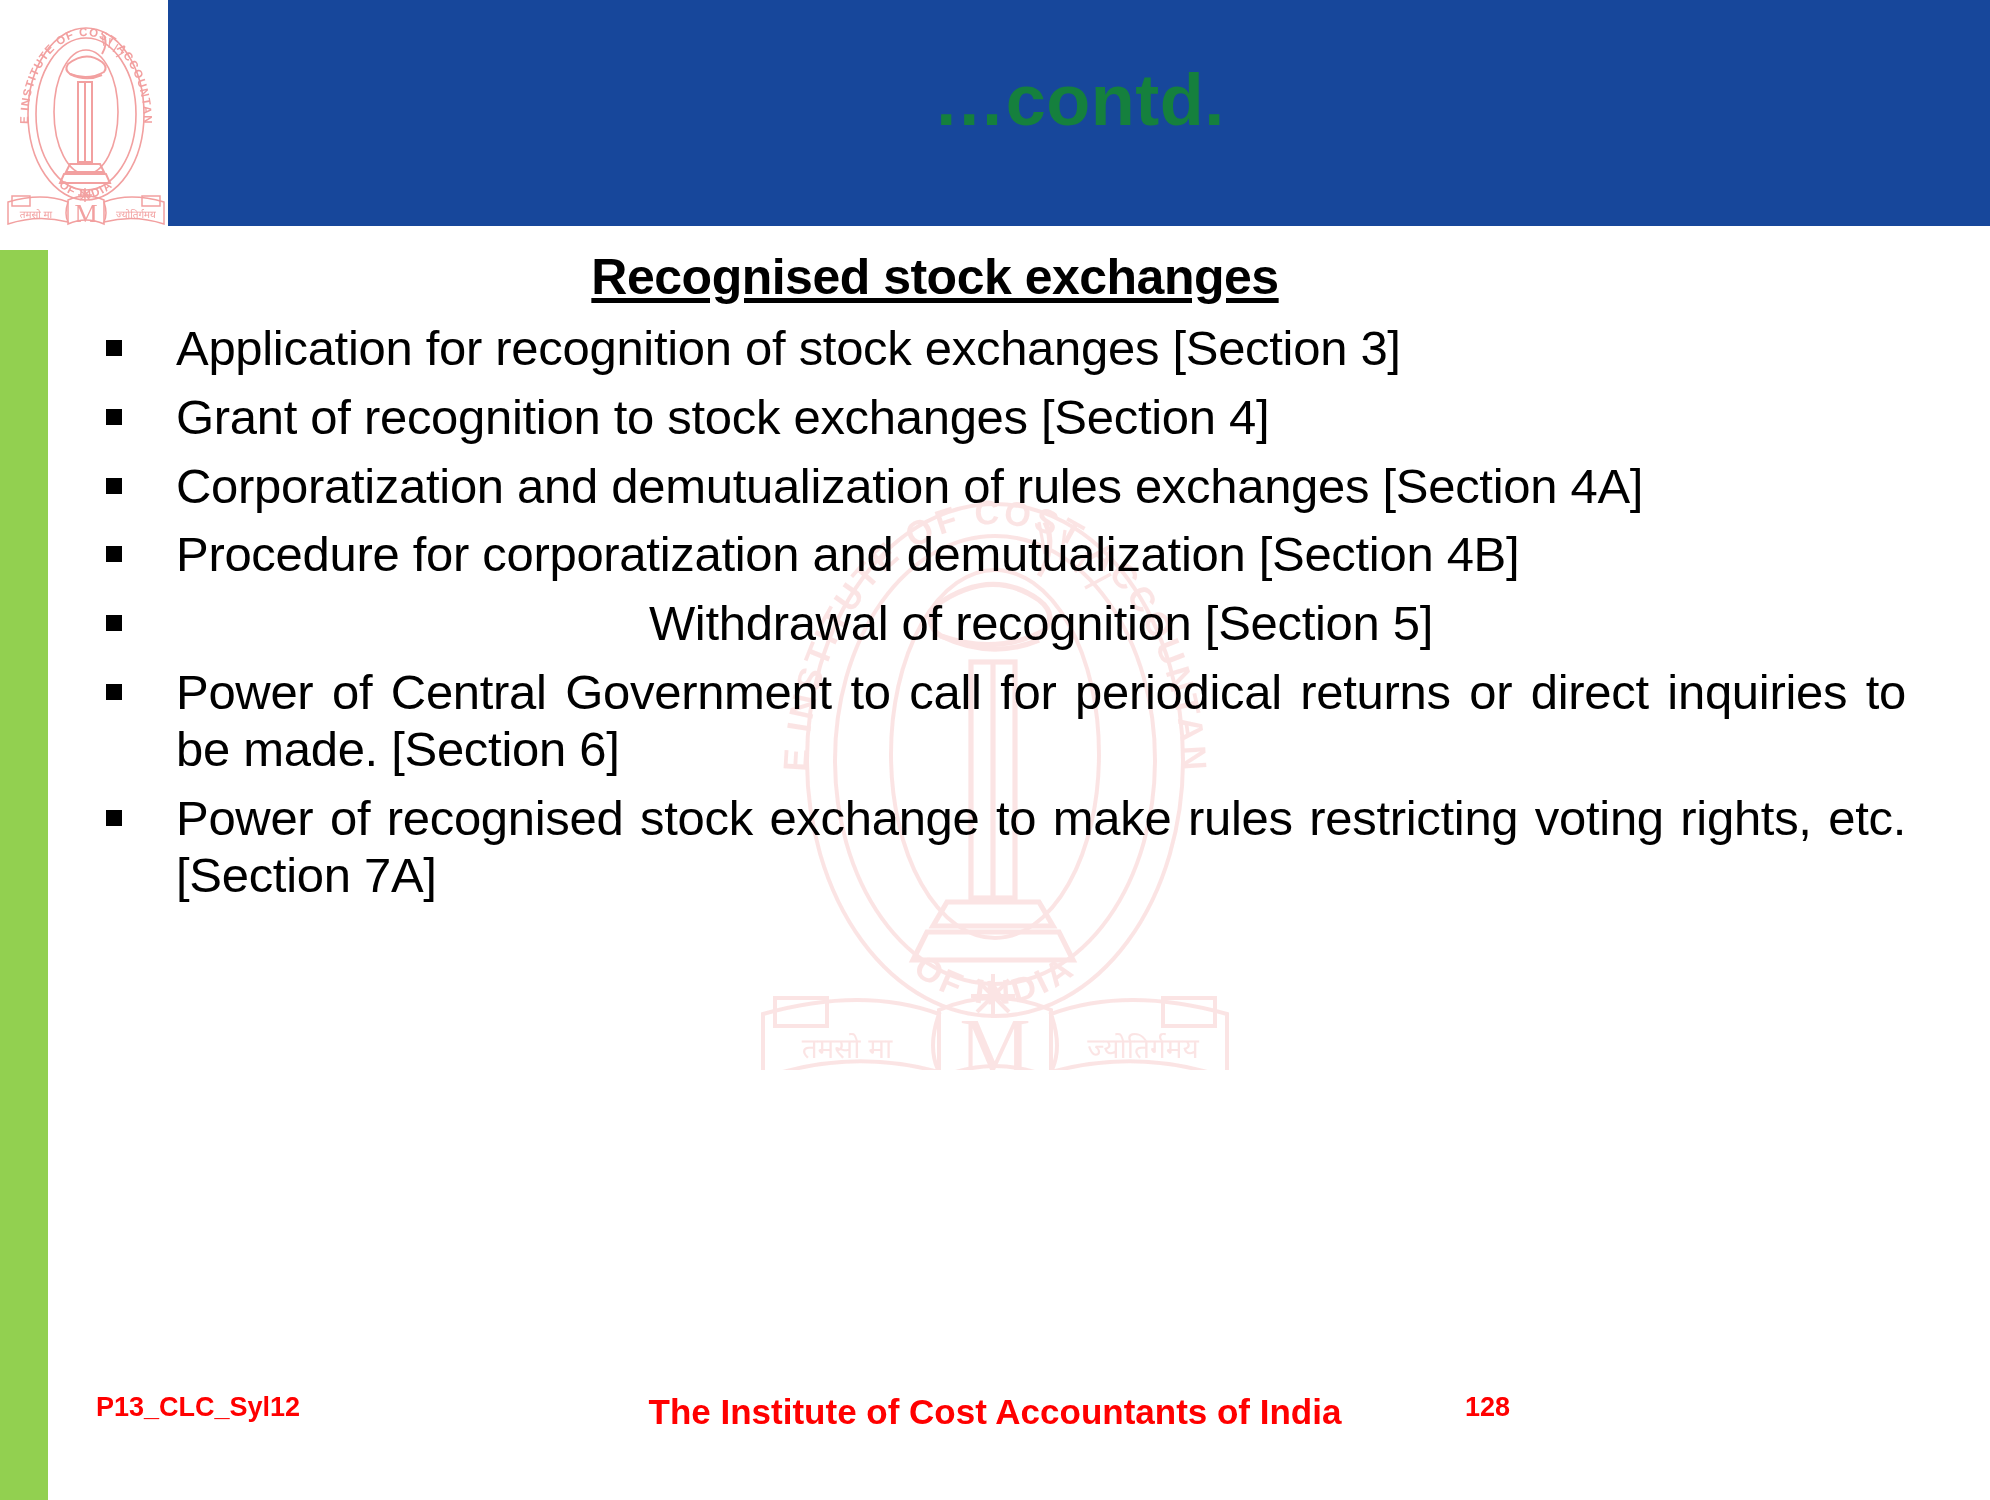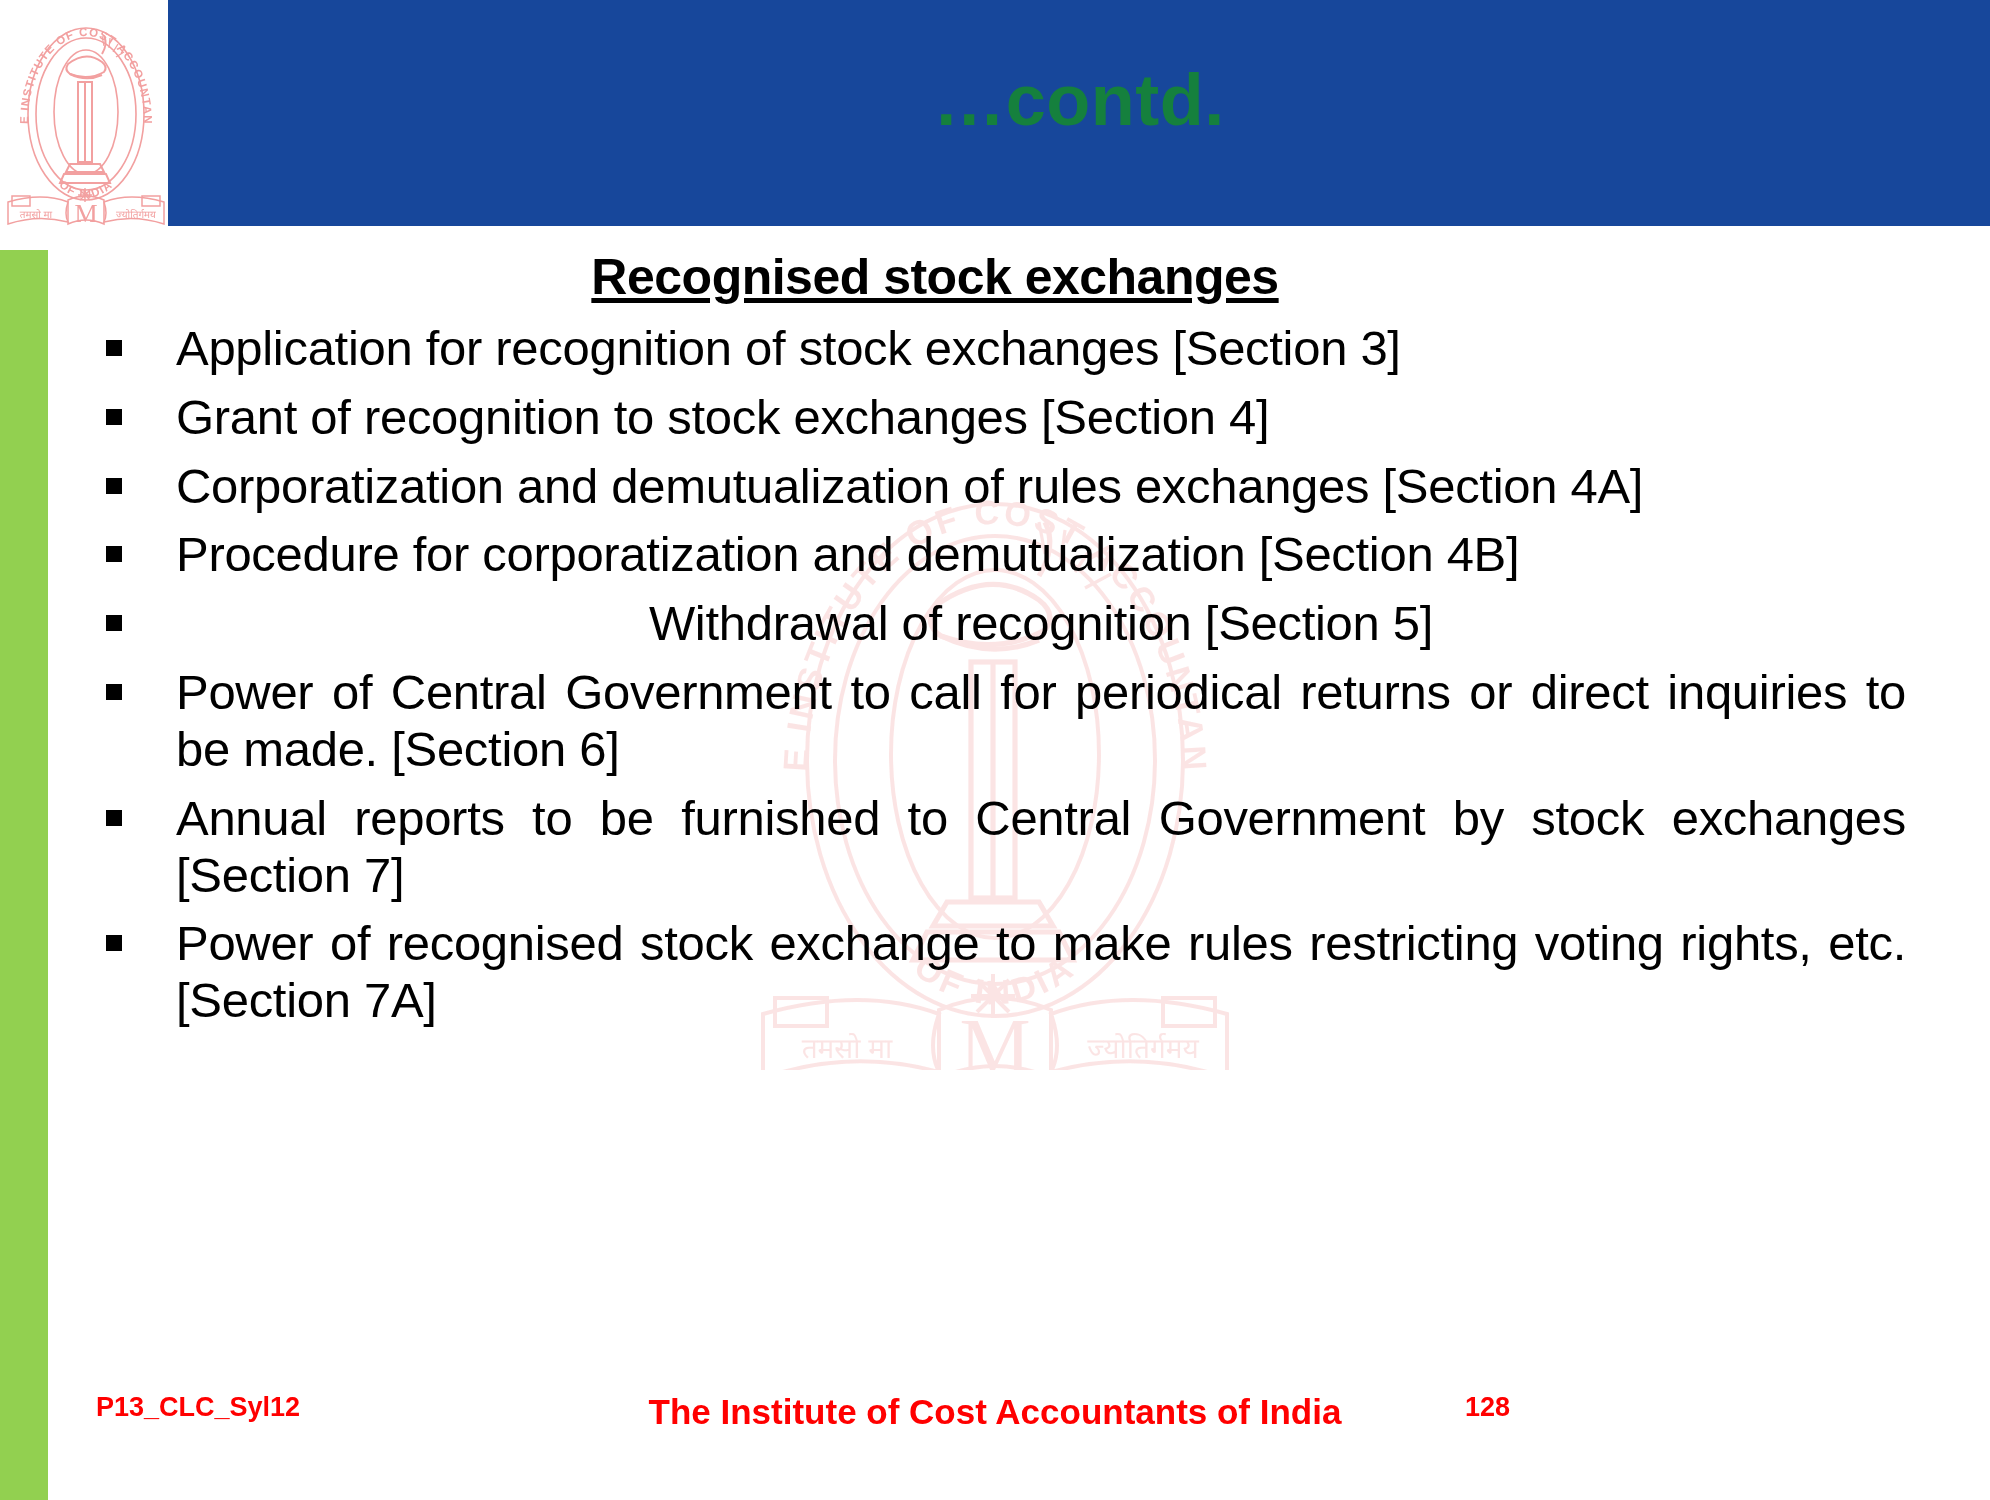--- a/index.html
+++ b/index.html
@@ -295,24 +295,20 @@
       <li class="last-short">
         <span class="bullet-mark"></span>
         <span>Withdrawal of recognition [Section 5]</span>
       </li>
       <li>
         <span class="bullet-mark"></span>
         <span>Power of Central Government to call for periodical returns or direct inquiries to be made. [Section 6]</span>
       </li>
       <li>
         <span class="bullet-mark"></span>
-        <span>Annual reports to be furnished to Central Government by stock exchanges [Section 7]</span>
-      </li>
-      <li>
-        <span class="bullet-mark"></span>
         <span>Power of recognised stock exchange to make rules restricting voting rights, etc. [Section 7A]</span>
       </li>
     </ul>
   </div>
 
   <div class="footer">
     <div class="footer-left">P13_CLC_Syl12</div>
     <div class="footer-center">The Institute of Cost Accountants of India</div>
     <div class="footer-right">128</div>
   </div>

